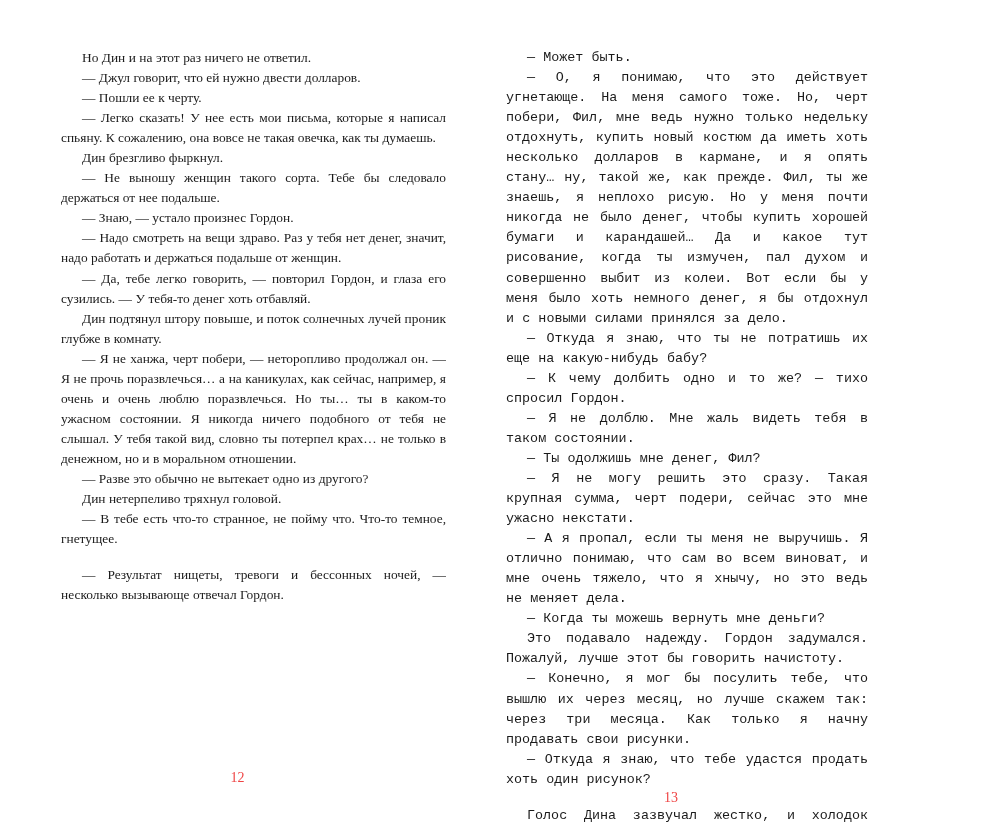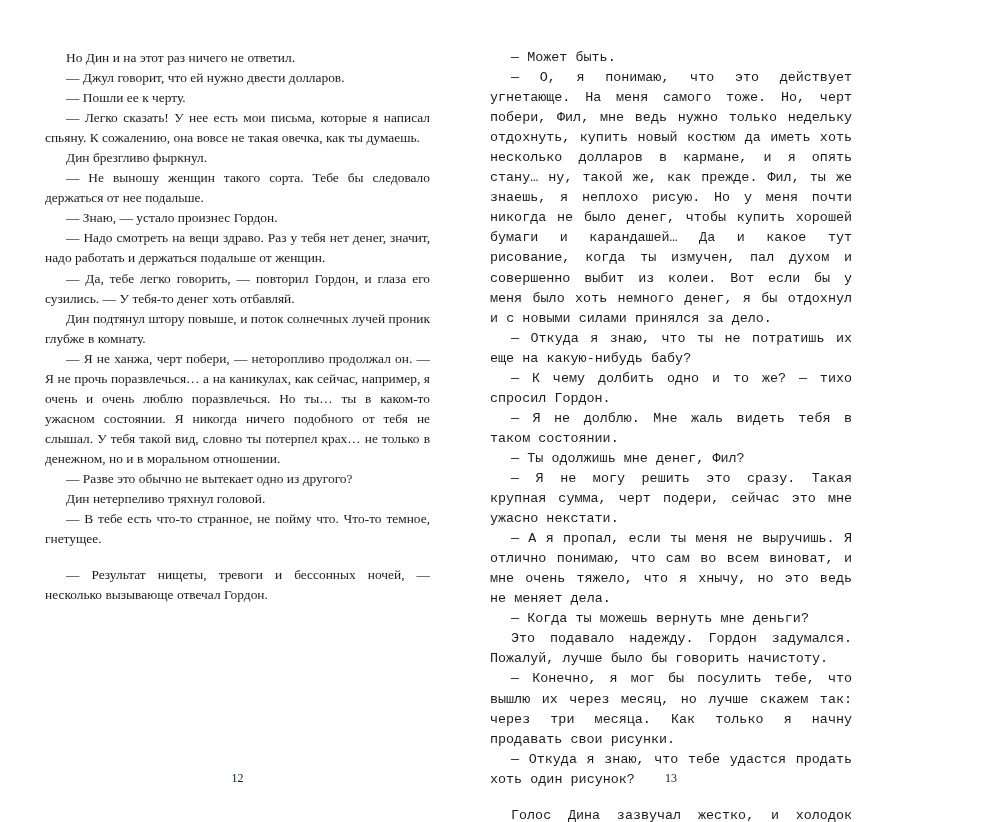--- a/index.html
+++ b/index.html
@@ -30,21 +30,21 @@
     position: relative;
     width: 455px;
     height: 822px;
   }
   .book-page.left  { margin-left: 45px; }
   .book-page.right { margin-right: 65px; }
 
   .text-column {
     position: absolute;
     top: 48px;
-    left: 0;
+    left: 16px;
     width: 385px;
     font-size: 13.4px;
     line-height: 20.05px;
     text-align: justify;
     text-justify: inter-word;
     -webkit-hyphens: none;
     hyphens: none;
     word-spacing: 0.1px;
   }
   .book-page.right .text-column { width: 362px; font-family: Liberation Mono, monospace; }
@@ -57,25 +57,25 @@
   .para.last-line-left {
     text-align-last: left;
     margin-top: 16px;
   }
   .page-number {
     position: absolute;
     top: 770px;
     left: 0;
     width: 385px;
     text-align: center;
-    font-size: 12px;
+    font-size: 14px;
     line-height: 16px;
-    color: #0f172a;
+    color: #ef4444;
   }
-  .book-page.right .page-number { width: 362px; }
+  .book-page.right .page-number { width: 362px; margin-top: 20px; }
 </style>
 </head>
 <body>
 
 <div class="page">
   <div class="spread">
 
     <div class="book-page left">
       <div class="text-column">
         <p class="para">Но Дин и на этот раз ничего не ответил.</p>
@@ -101,21 +101,21 @@
       <div class="text-column">
         <p class="para">— Может быть.</p>
         <p class="para">— О, я понимаю, что это действует угнетающе. На меня самого тоже. Но, черт побери, Фил, мне ведь нужно только недельку отдохнуть, купить новый костюм да иметь хоть несколько долларов в кармане, и я опять стану… ну, такой же, как прежде. Фил, ты же знаешь, я неплохо рисую. Но у меня почти никогда не было денег, чтобы купить хорошей бумаги и карандашей… Да и какое тут рисование, когда ты измучен, пал духом и совершенно выбит из колеи. Вот если бы у меня было хоть немного денег, я бы отдохнул и с новыми силами принялся за дело.</p>
         <p class="para">— Откуда я знаю, что ты не потратишь их еще на какую-нибудь бабу?</p>
         <p class="para">— К чему долбить одно и то же? — тихо спросил Гордон.</p>
         <p class="para">— Я не долблю. Мне жаль видеть тебя в таком состоянии.</p>
         <p class="para">— Ты одолжишь мне денег, Фил?</p>
         <p class="para">— Я не могу решить это сразу. Такая крупная сумма, черт подери, сейчас это мне ужасно некстати.</p>
         <p class="para">— А я пропал, если ты меня не выручишь. Я отлично понимаю, что сам во всем виноват, и мне очень тяжело, что я хнычу, но это ведь не меняет дела.</p>
         <p class="para">— Когда ты можешь вернуть мне деньги?</p>
-        <p class="para">Это подавало надежду. Гордон задумался. Пожалуй, лучше было бы говорить начистоту.</p>
+        <p class="para">Это подавало надежду. Гордон задумался. Пожалуй, лучше этот бы говорить начистоту.</p>
         <p class="para">— Конечно, я мог бы посулить тебе, что вышлю их через месяц, но лучше скажем так: через три месяца. Как только я начну продавать свои рисунки.</p>
         <p class="para">— Откуда я знаю, что тебе удастся продать хоть один рисунок?</p>
         <p class="para last-line-left">Голос Дина зазвучал жестко, и холодок тревоги пробежал по спине Гордона. Неужели Дин все-таки не даст денег?</p>
       </div>
       <div class="page-number">13</div>
     </div>
 
   </div>
 </div>
 

